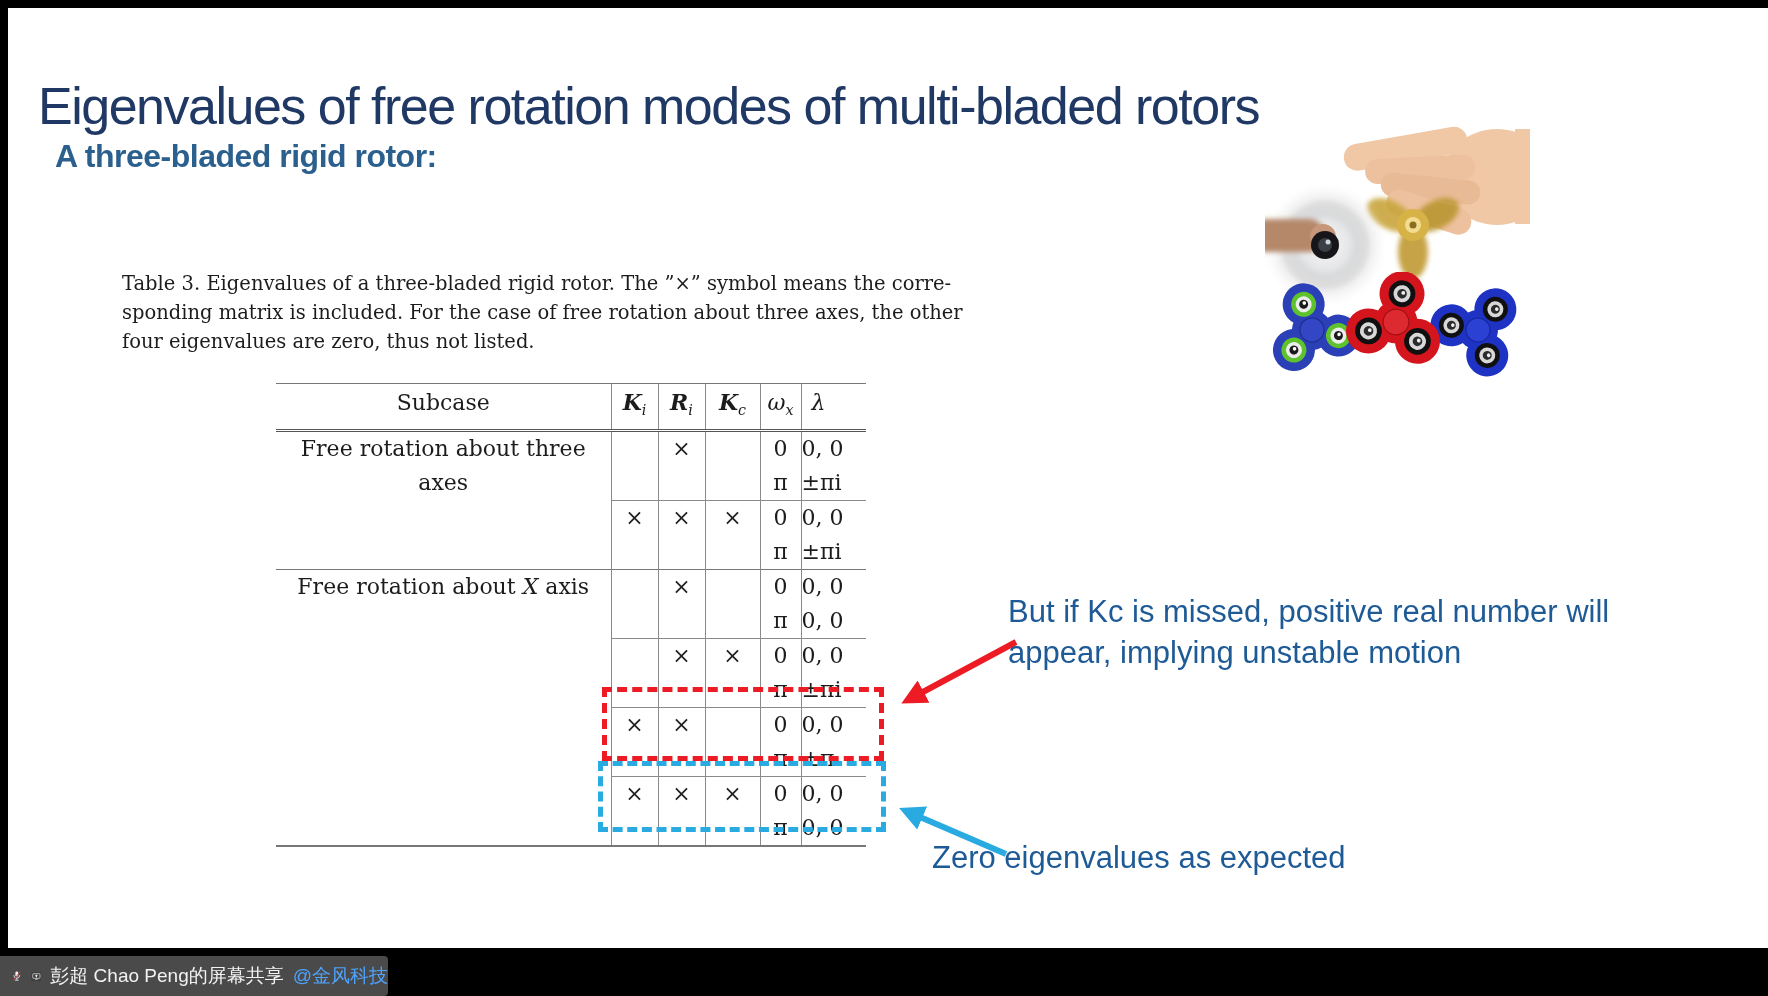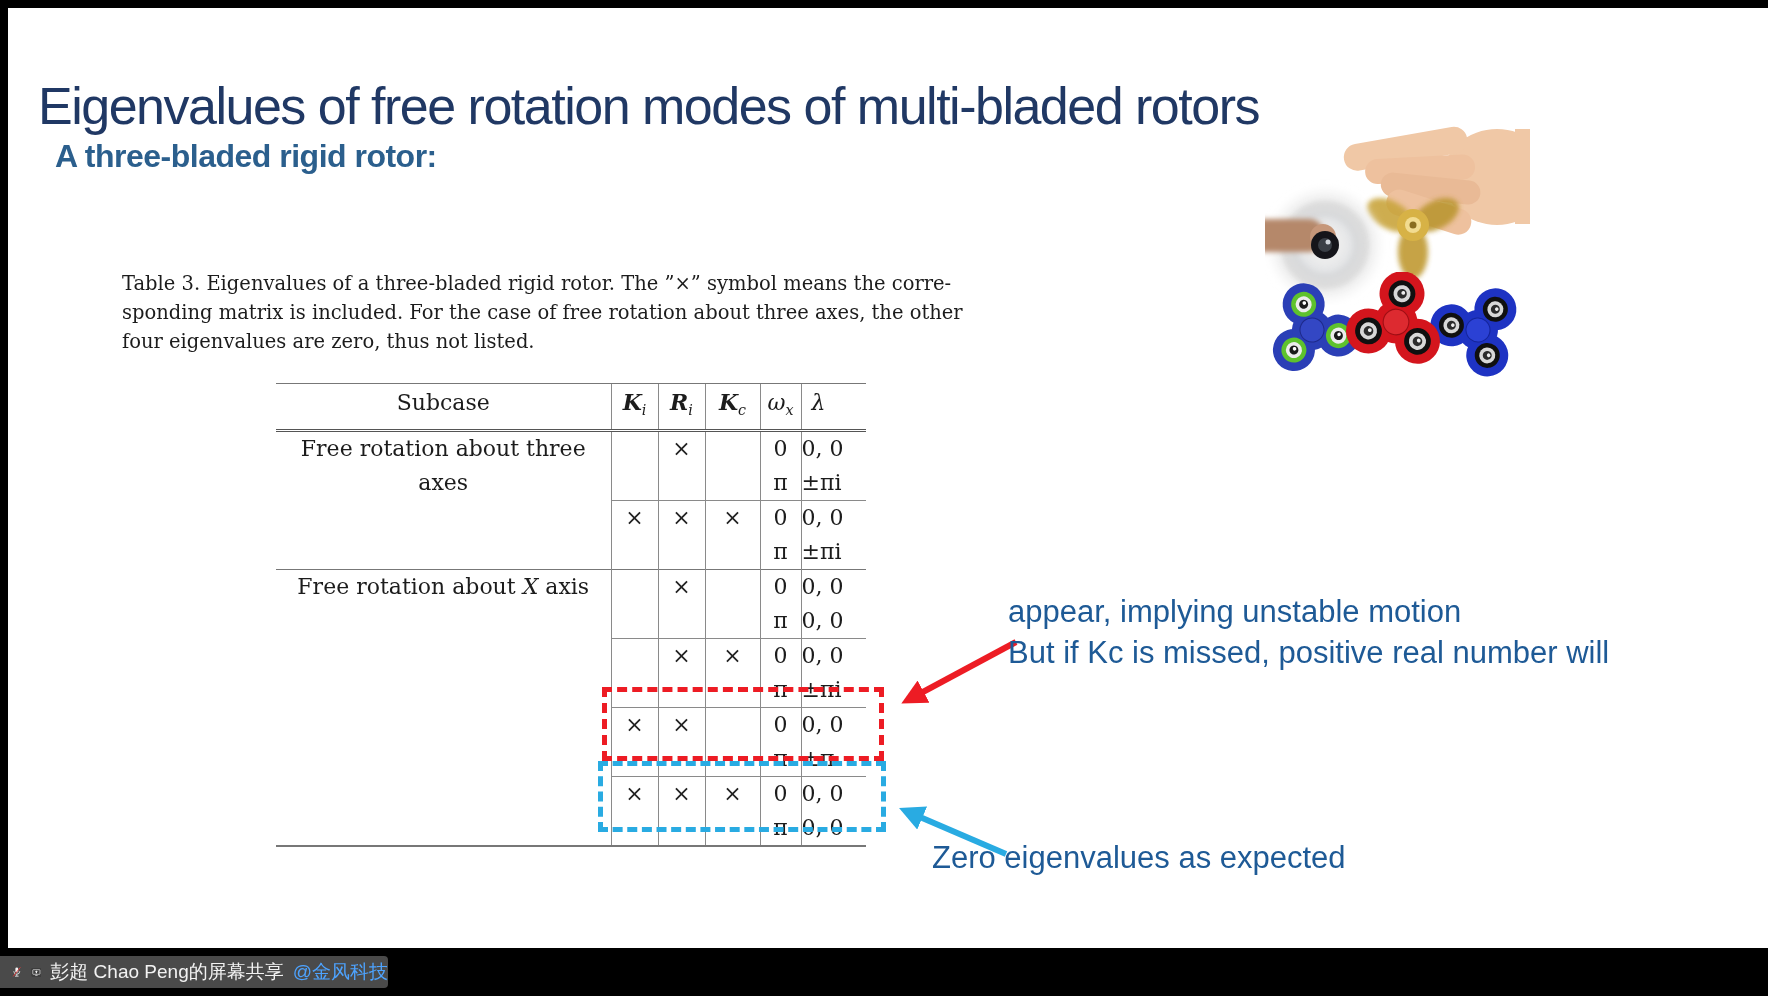--- a/index.html
+++ b/index.html
@@ -42,21 +42,21 @@
   .blue-box{position:absolute;left:590px;top:753px;width:288px;height:71px;
            border:5px dashed #29abe2;box-sizing:border-box;}
 
   .note1{position:absolute;left:1000px;top:583px;font-size:31px;line-height:41px;
          color:#1e5a96;white-space:nowrap;}
   .note2{position:absolute;left:924px;top:832px;font-size:31px;color:#1e5a96;white-space:nowrap;}
 
   .overlay-svg{position:absolute;left:0;top:0;pointer-events:none;}
 
   
-  .sharebar{position:absolute;left:0;top:956px;width:388px;height:32px;background:#4a4a4a;
+  .sharebar{position:absolute;left:0;top:956px;width:388px;height:40px;background:#4a4a4a;
             border-radius:0 4px 4px 0;display:flex;align-items:center;gap:9px;
             padding-left:12px;box-sizing:border-box;}
   .sharebar .txt{color:#f2f2f2;font-size:19px;white-space:nowrap;}
   .sharebar a.mention{color:#4da3ff;font-size:19px;text-decoration:none;white-space:nowrap;cursor:pointer;}
 </style>
 </head>
 <body>
 
 <div class="page">
   <div class="slide">
@@ -171,22 +171,22 @@
         </marker>
         <marker id="mb" viewBox="0 0 10 10" refX="7" refY="5" markerWidth="4.2" markerHeight="4.2" orient="auto">
           <path d="M0,0 L10,5 L0,10 z" fill="#29abe2"></path>
         </marker>
       </defs>
       <line x1="1008" y1="634" x2="900" y2="692" stroke="#ed1c24" stroke-width="6" marker-end="url(#mr)"></line>
       <line x1="998" y1="846" x2="898" y2="803" stroke="#29abe2" stroke-width="6" marker-end="url(#mb)"></line>
     </svg>
 
     <div class="note1">
+      <div>But if Kc is missed, positive real number will</div>
       <div>appear, implying unstable motion</div>
-      <div>But if Kc is missed, positive real number will</div>
     </div>
     <div class="note2">Zero eigenvalues as expected</div>
 
     <svg style="position:absolute;left:1257px;top:97px;" width="265" height="200" viewBox="0 0 265 200">
       <defs>
         <filter id="b1" x="-50%" y="-50%" width="200%" height="200%">
             <feGaussianBlur stdDeviation="2.5"></feGaussianBlur>
           </filter>
         <filter id="b2" x="-50%" y="-50%" width="200%" height="200%">
             <feGaussianBlur stdDeviation="6"></feGaussianBlur>

